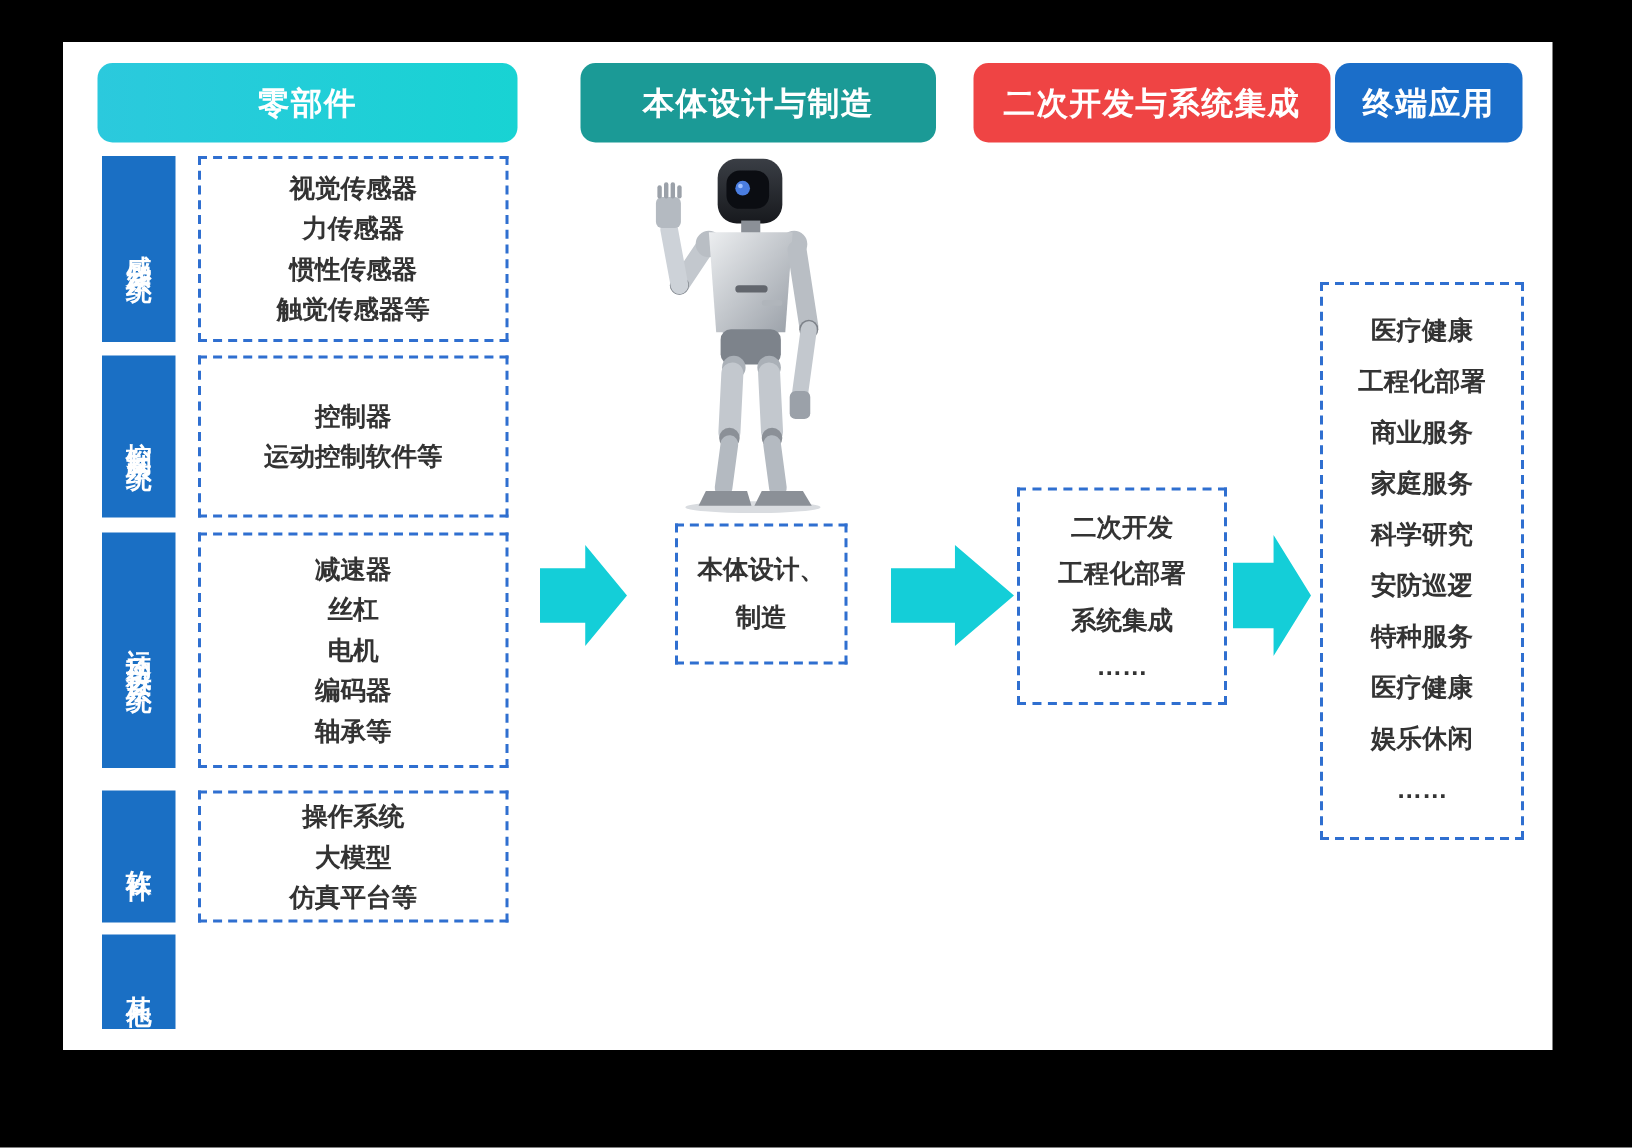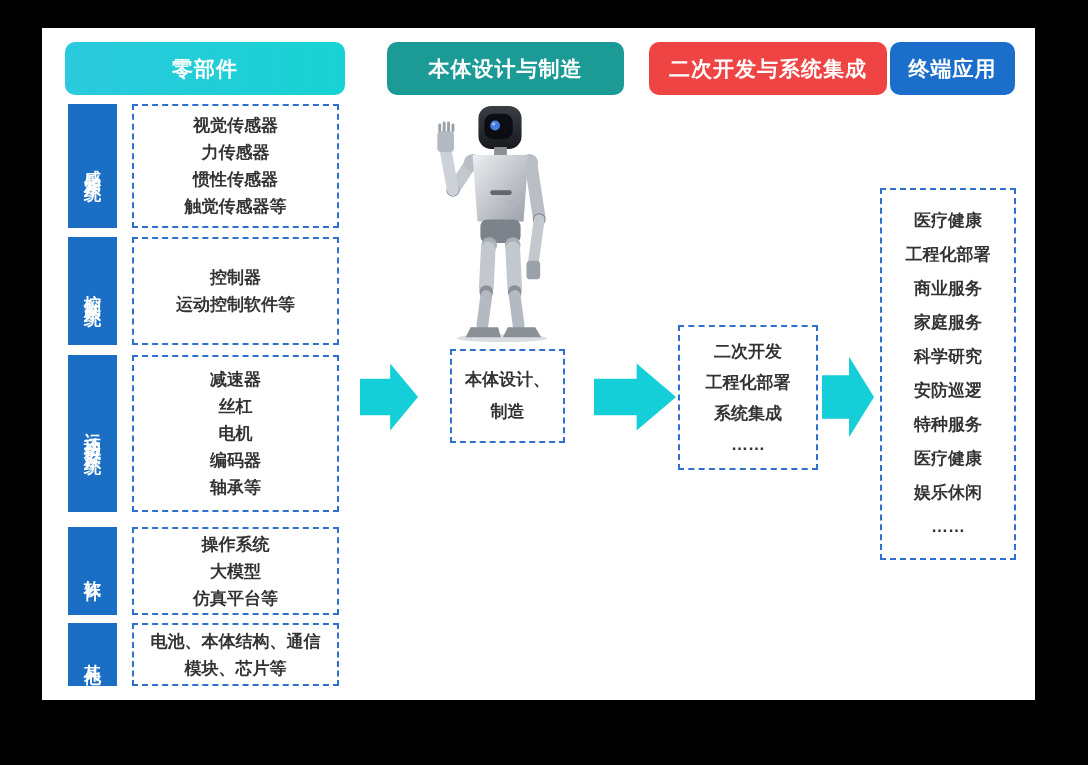--- a/index.html
+++ b/index.html
@@ -112,24 +112,20 @@
   </div>
 
   <div class="sec-label row4-label">软件</div>
   <div class="dashed sec-box row4-box">
     <div class="sec-item">操作系统</div>
     <div class="sec-item">大模型</div>
     <div class="sec-item">仿真平台等</div>
   </div>
 
   <div class="sec-label row5-label">其他</div>
-  <div class="dashed sec-box row5-box">
-    <div class="sec-item">电池、本体结构、通信</div>
-    <div class="sec-item">模块、芯片等</div>
-  </div>
 
   <div class="robot">
     <svg viewBox="0 0 160 250" width="160" height="245">
       <defs>
         <linearGradient id="silver" x1="0" y1="0" x2="1" y2="1">
           <stop offset="0" stop-color="#eceef0"></stop>
             <stop offset="1" stop-color="#9aa0a8"></stop>
         </linearGradient>
         <linearGradient id="darkg" x1="0" y1="0" x2="0" y2="1">
           <stop offset="0" stop-color="#3a3e45"></stop>

